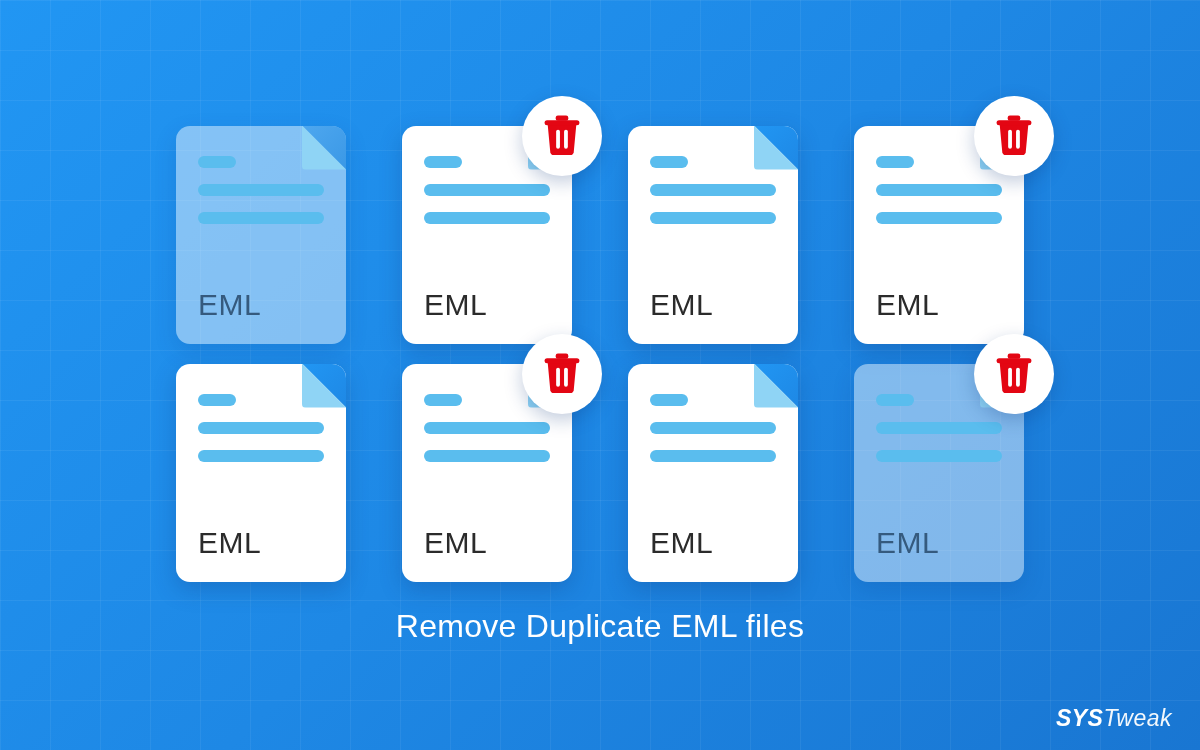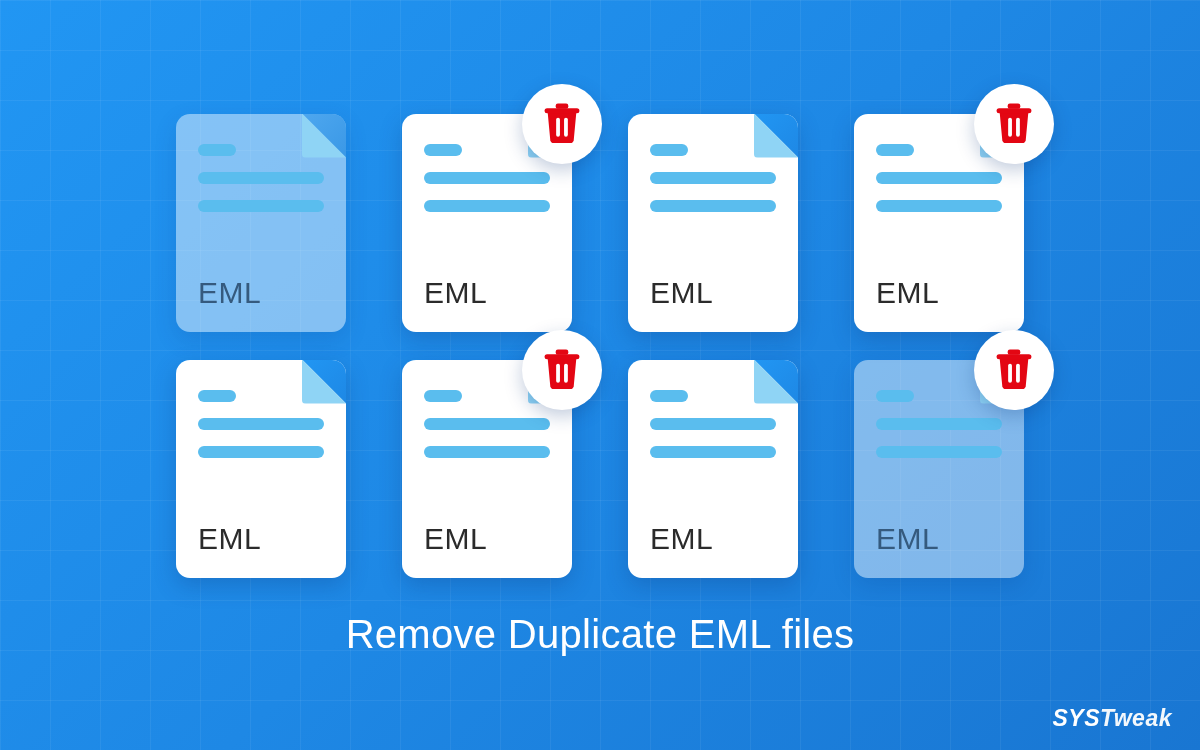--- a/index.html
+++ b/index.html
@@ -21,21 +21,21 @@
     pointer-events: none;
   }
   .stage {
     position: relative;
     width: 100%;
     height: 100%;
     display: flex;
     flex-direction: column;
     align-items: center;
     justify-content: center;
-    gap: 28px;
+    gap: 20px;
     padding-top: 20px;
   }
   .row {
     display: flex;
     gap: 56px;
   }
   .file-wrap {
     position: relative;
     width: 170px;
     height: 218px;
@@ -111,38 +111,38 @@
     border-radius: 50%;
     background: #ffffff;
     display: flex;
     align-items: center;
     justify-content: center;
     box-shadow: 0 6px 18px rgba(10,50,120,0.25);
   }
   .badge svg { width: 38px; height: 42px; }
   .caption {
     color: #ffffff;
-    font-size: 40px;
+    font-size: 32px;
     font-weight: 400;
     letter-spacing: 0.3px;
     margin-top: 6px;
   }
   .brand {
     position: absolute;
     right: 28px;
     bottom: 18px;
     color: #ffffff;
     font-weight: 700;
     font-style: italic;
     font-size: 23px;
     letter-spacing: 0.5px;
     display: flex;
     align-items: baseline;
   }
-  .brand .thin { font-weight: 700; opacity: 0.95; }
+  .brand .thin { font-weight: 400; opacity: 0.95; }
 </style>
 </head>
 <body>
 
 <div class="grid-overlay"></div>
 
 <div class="stage">
 
   <div class="row">
 

